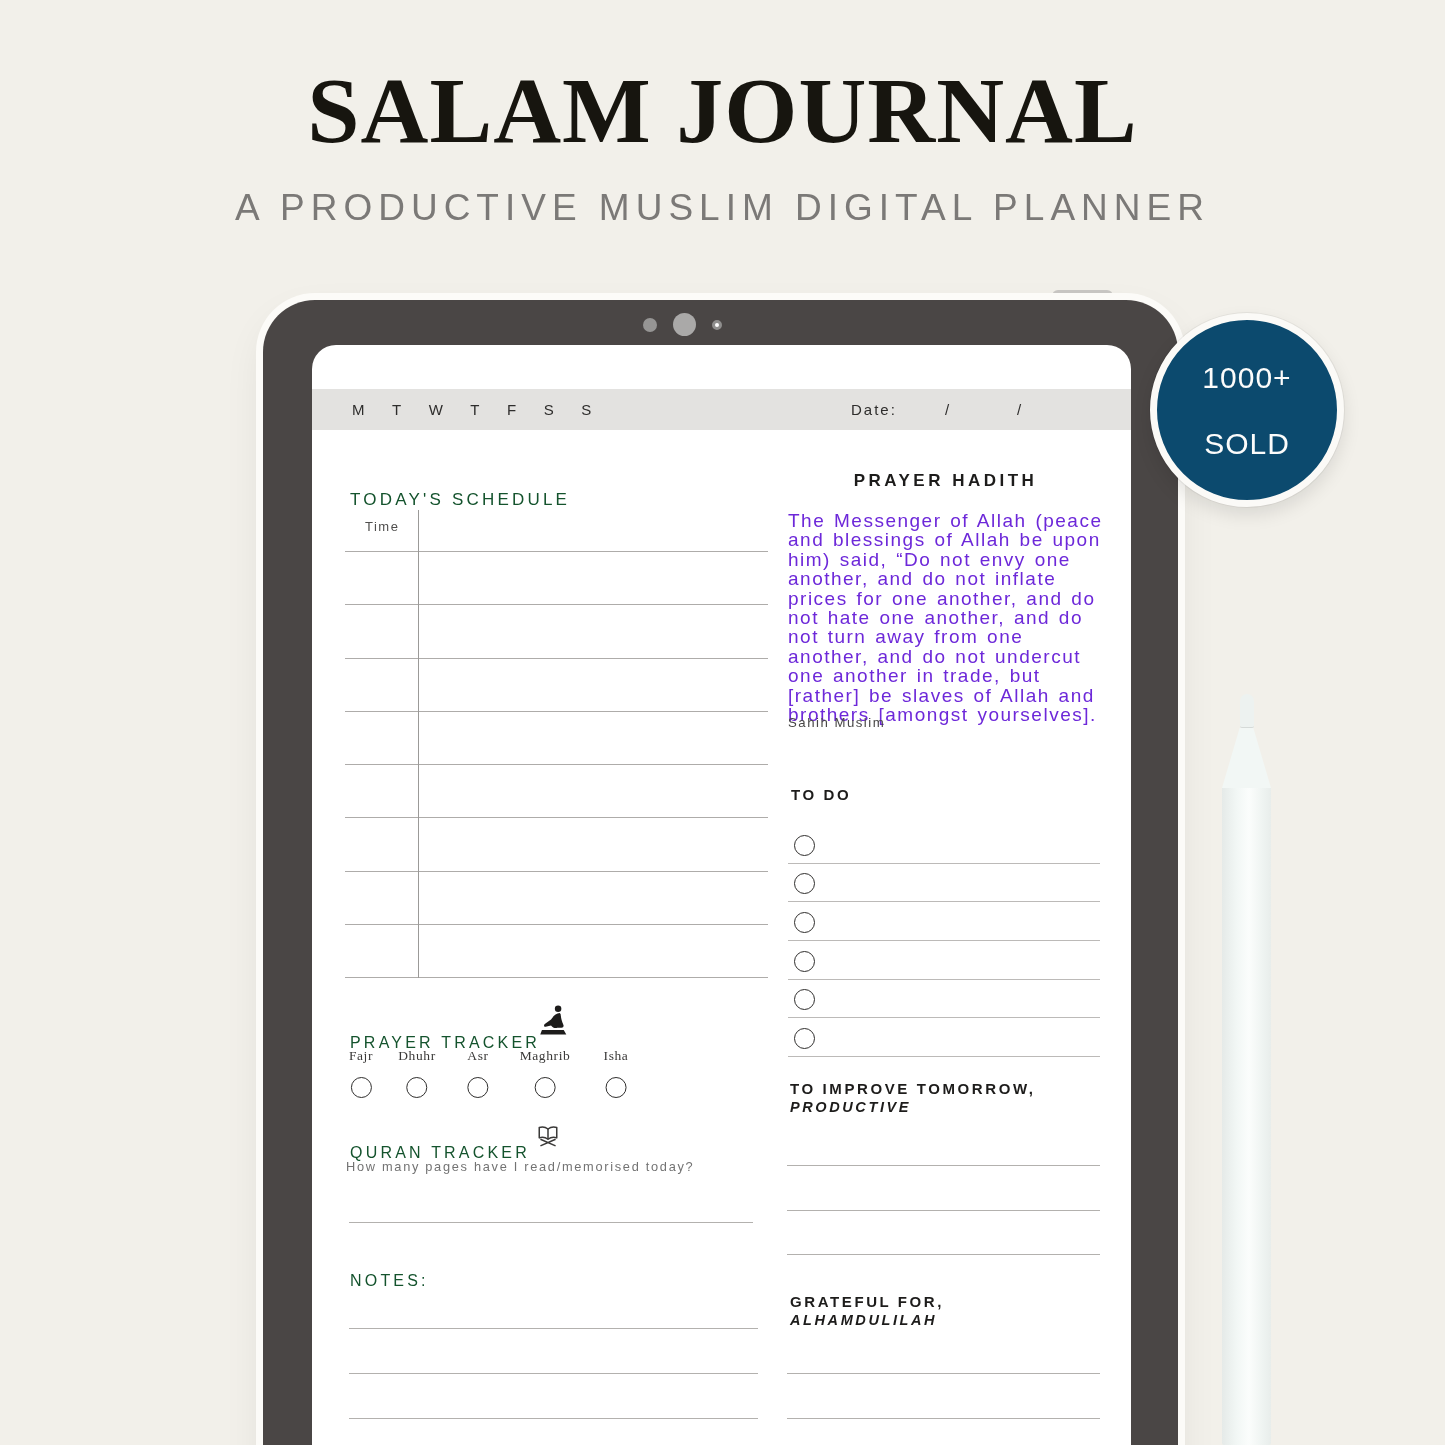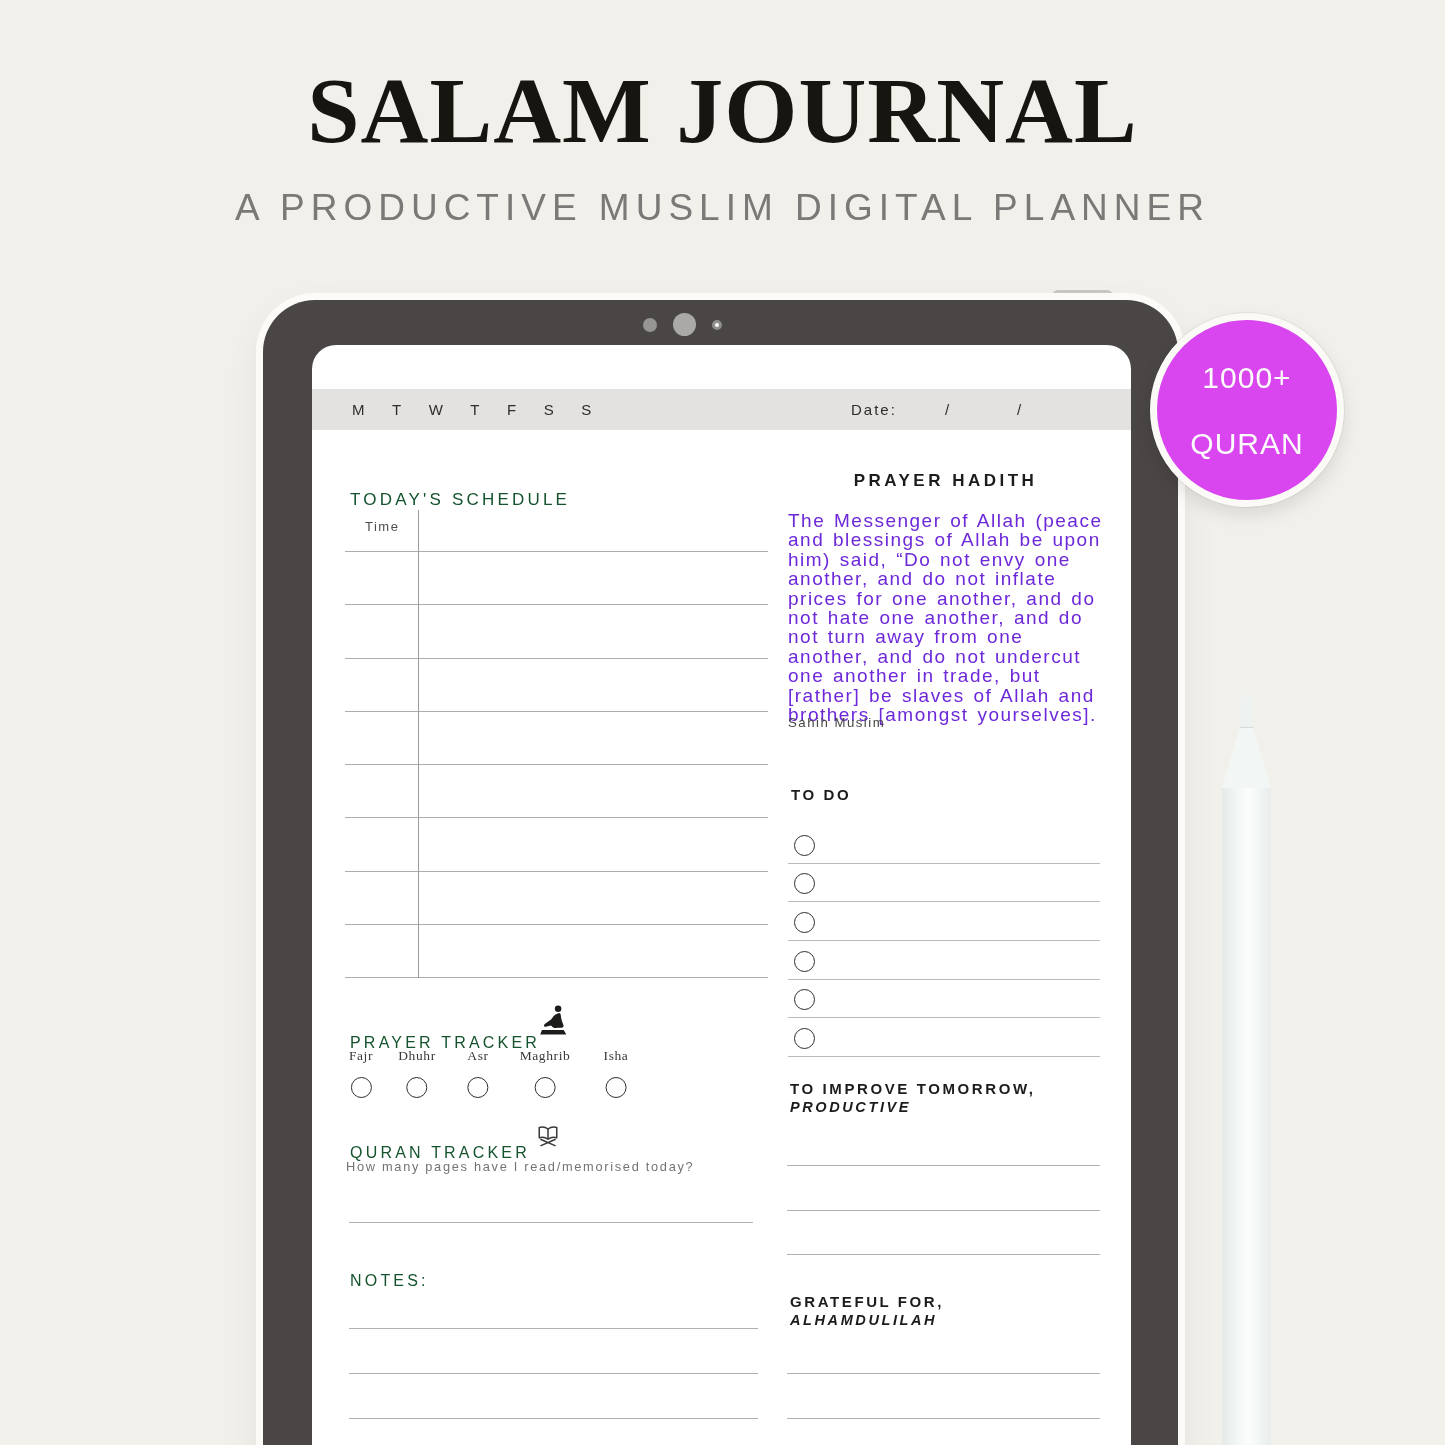--- a/index.html
+++ b/index.html
@@ -64,21 +64,21 @@
                letter-spacing:1.5px;word-spacing:2px;color:#6d28d9;}
   .hadith-source{position:absolute;left:476px;top:370px;font-size:13.2px;letter-spacing:1.5px;color:#474645;}
 
   
   .todo-list{position:absolute;left:476px;top:480px;width:312px;}
   .todo-row{position:relative;height:37.7px;border-bottom:1px solid #bcbab8;}
   .todo-row .ring{position:absolute;left:6px;bottom:7px;}
 
   
   .badge{position:absolute;left:1150px;top:313px;width:180px;height:180px;border-radius:50%;
-         background:#d946ef;border:7px solid #fbfaf7;z-index:3;
+         background:#0c4a6e;border:7px solid #fbfaf7;z-index:3;
          box-shadow:0 0 0 1px rgba(0,0,0,0.05), 0 8px 18px rgba(0,0,0,0.10);
          display:flex;flex-direction:column;align-items:center;justify-content:center;gap:23px;}
   .badge span{color:#fcfcfb;font-size:30px;line-height:43px;letter-spacing:1px;font-weight:400;}
 
   
   .pencil{position:absolute;left:1222px;top:694px;width:49px;height:751px;z-index:3;}
   .pencil-tip{width:14px;height:33px;margin:0 auto;background:#edf2f0;
               border-radius:7px 7px 2px 2px;border-bottom:1px solid #d5dad8;}
   .pencil-cone{width:49px;height:60px;background:#f2f7f5;
                clip-path:polygon(36% 0, 64% 0, 100% 100%, 0 100%);}
@@ -210,21 +210,21 @@
       <div class="h-small" style="left:478px;top:948px;">GRATEFUL FOR,</div>
       <div class="h-italic" style="left:478px;top:967px;">ALHAMDULILAH</div>
       <div class="rule" style="left:475px;top:1028px;width:313px;"></div>
       <div class="rule" style="left:475px;top:1073px;width:313px;"></div>
 
     </div>
   </div>
 
   <div class="badge">
     <span>1000+</span>
-    <span>QURAN</span>
+    <span>SOLD</span>
   </div>
 
   <div class="pencil">
     <div class="pencil-tip"></div>
     <div class="pencil-cone"></div>
     <div class="pencil-body"></div>
   </div>
 
 </div>
 

